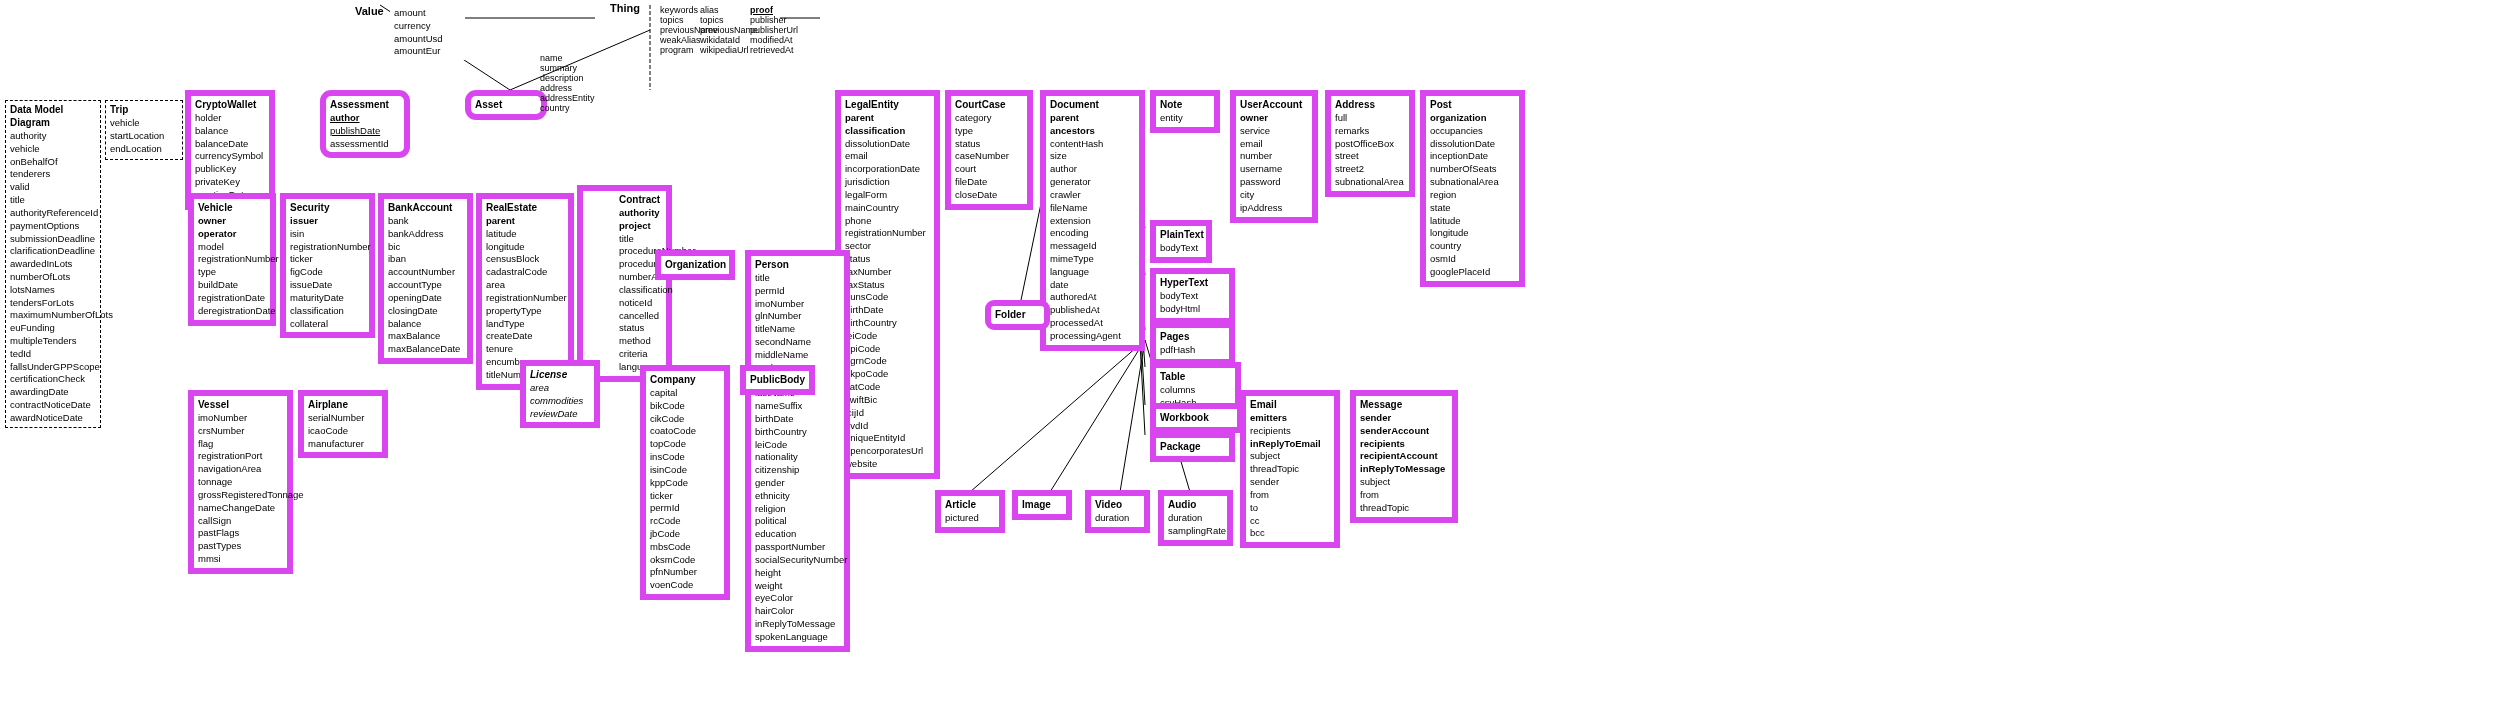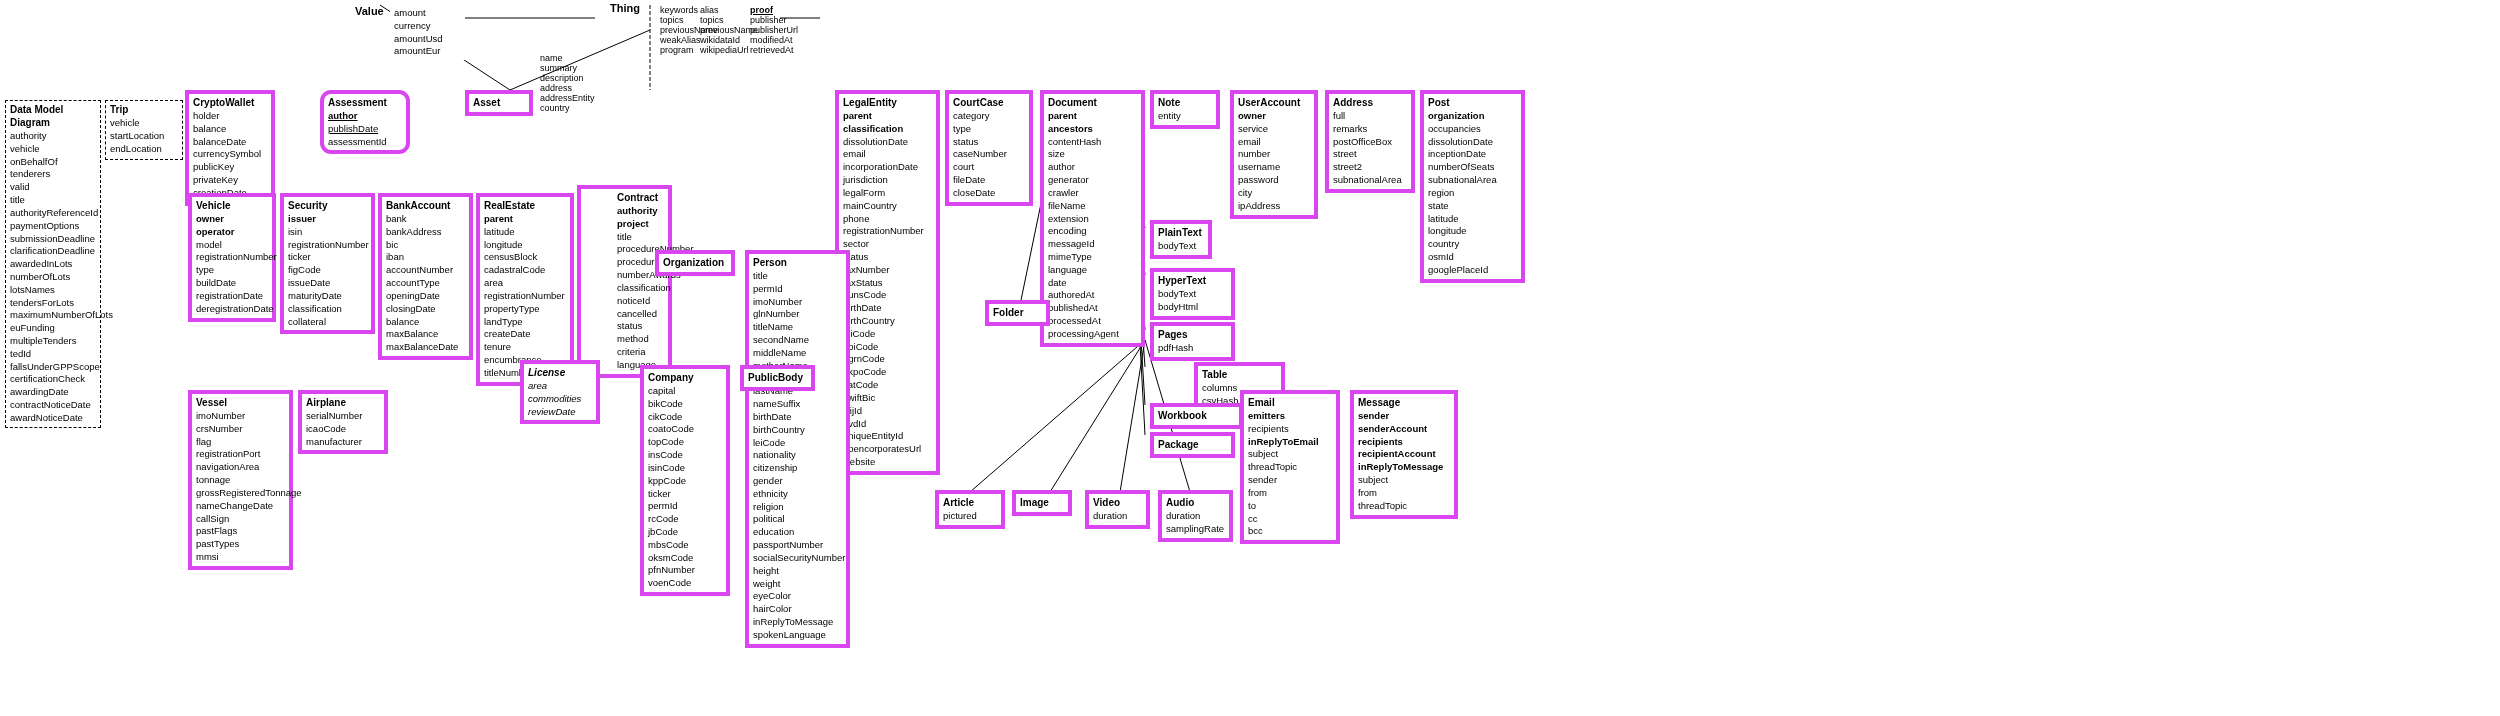--- a/index.html
+++ b/index.html
@@ -13,21 +13,21 @@
       position: relative;
       overflow: auto;
     }
     .diagram-container {
       position: relative;
       width: 2500px;
       height: 716px;
     }
     .box {
       position: absolute;
-      border: 4px solid #d946ef;
+      border: 6px solid #d946ef;
       background: #fff;
       padding: 2px 4px;
       font-size: 9.5px;
       line-height: 1.3;
     }
     .box.dashed {
       border: 1px dashed #000;
     }
     .box .box-title {
       font-weight: bold;
@@ -159,21 +159,21 @@
 
 <div class="box" style="left:390px; top:5px; width:75px; min-height:50px; border:none;">
   <ul class="field-list">
     <li>amount</li>
         <li>currency</li>
         <li>amountUsd</li>
         <li>amountEur</li>
   </ul>
 </div>
 
-<div class="box" style="left:465px; top:90px; width:68px; min-height:25px;">
+<div class="box" style="left:465px; top:90px; width:82px; min-height:25px;border-radius:11px;">
   <span class="box-title">Asset</span>
 </div>
 
 <div class="entity-label" style="left:610px; top:2px;">Thing</div>
 
 <div style="position:absolute; left:540px; top:5px; font-size:9px;margin-top:48px;">
   <div>name</div>
       <div>summary</div>
       <div>description</div>
       <div>address</div>
@@ -506,21 +506,21 @@
         <li>oksmCode</li>
         <li>pfnNumber</li>
         <li>voenCode</li>
   </ul>
 </div>
 
 <div class="box" style="left:740px; top:365px; width:75px; min-height:25px;">
   <span class="box-title">PublicBody</span>
 </div>
 
-<div class="box" style="left:985px; top:300px; width:65px; min-height:25px;">
+<div class="box" style="left:985px; top:300px; width:65px; min-height:25px;border-radius:9px;">
   <span class="box-title">Folder</span>
 </div>
 
 <div class="box" style="left:1150px; top:220px; width:62px; min-height:38px;">
   <span class="box-title">PlainText</span>
   <ul class="field-list">
     <li>bodyText</li>
   </ul>
 </div>
 
@@ -532,21 +532,21 @@
   </ul>
 </div>
 
 <div class="box" style="left:1150px; top:322px; width:85px; min-height:35px;">
   <span class="box-title">Pages</span>
   <ul class="field-list">
     <li>pdfHash</li>
   </ul>
 </div>
 
-<div class="box" style="left:1150px; top:362px; width:91px; min-height:38px;margin-left:44px;">
+<div class="box" style="left:1150px; top:362px; width:91px; min-height:38px;">
   <span class="box-title">Table</span>
   <ul class="field-list">
     <li>columns</li>
         <li>csvHash</li>
   </ul>
 </div>
 
 <div class="box" style="left:1150px; top:403px; width:93px; min-height:25px;">
   <span class="box-title">Workbook</span>
 </div>

